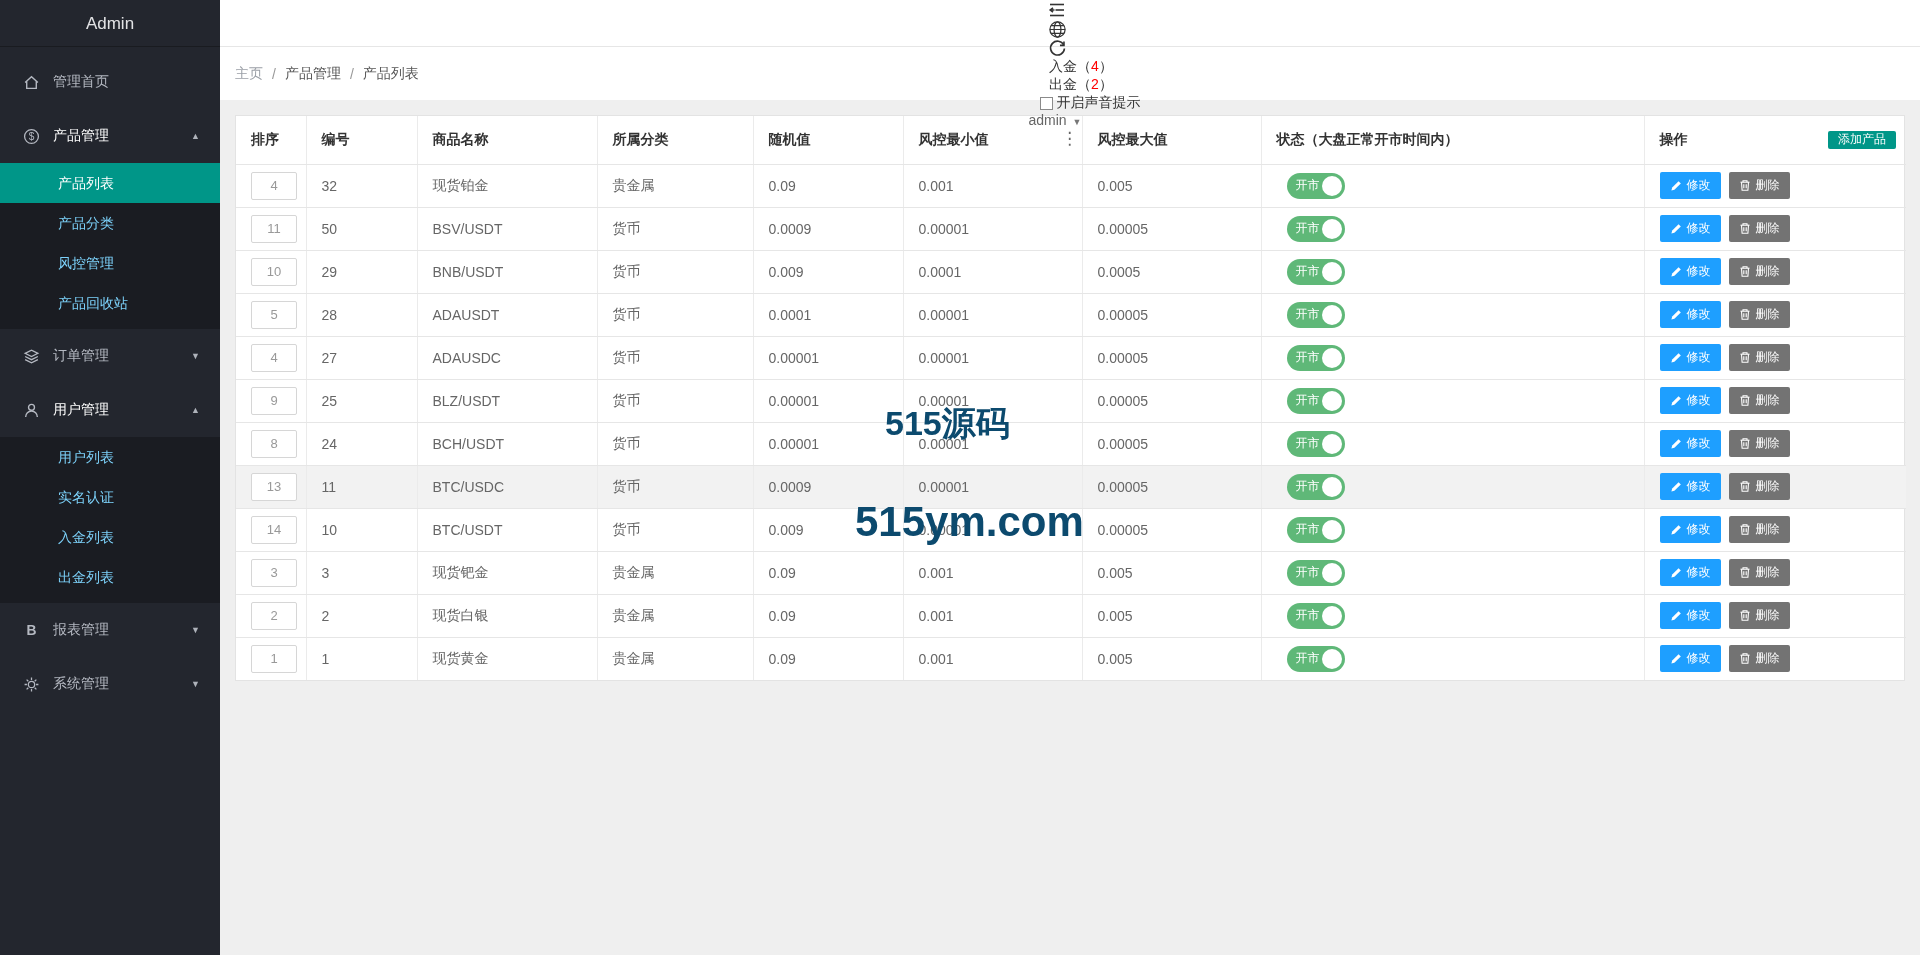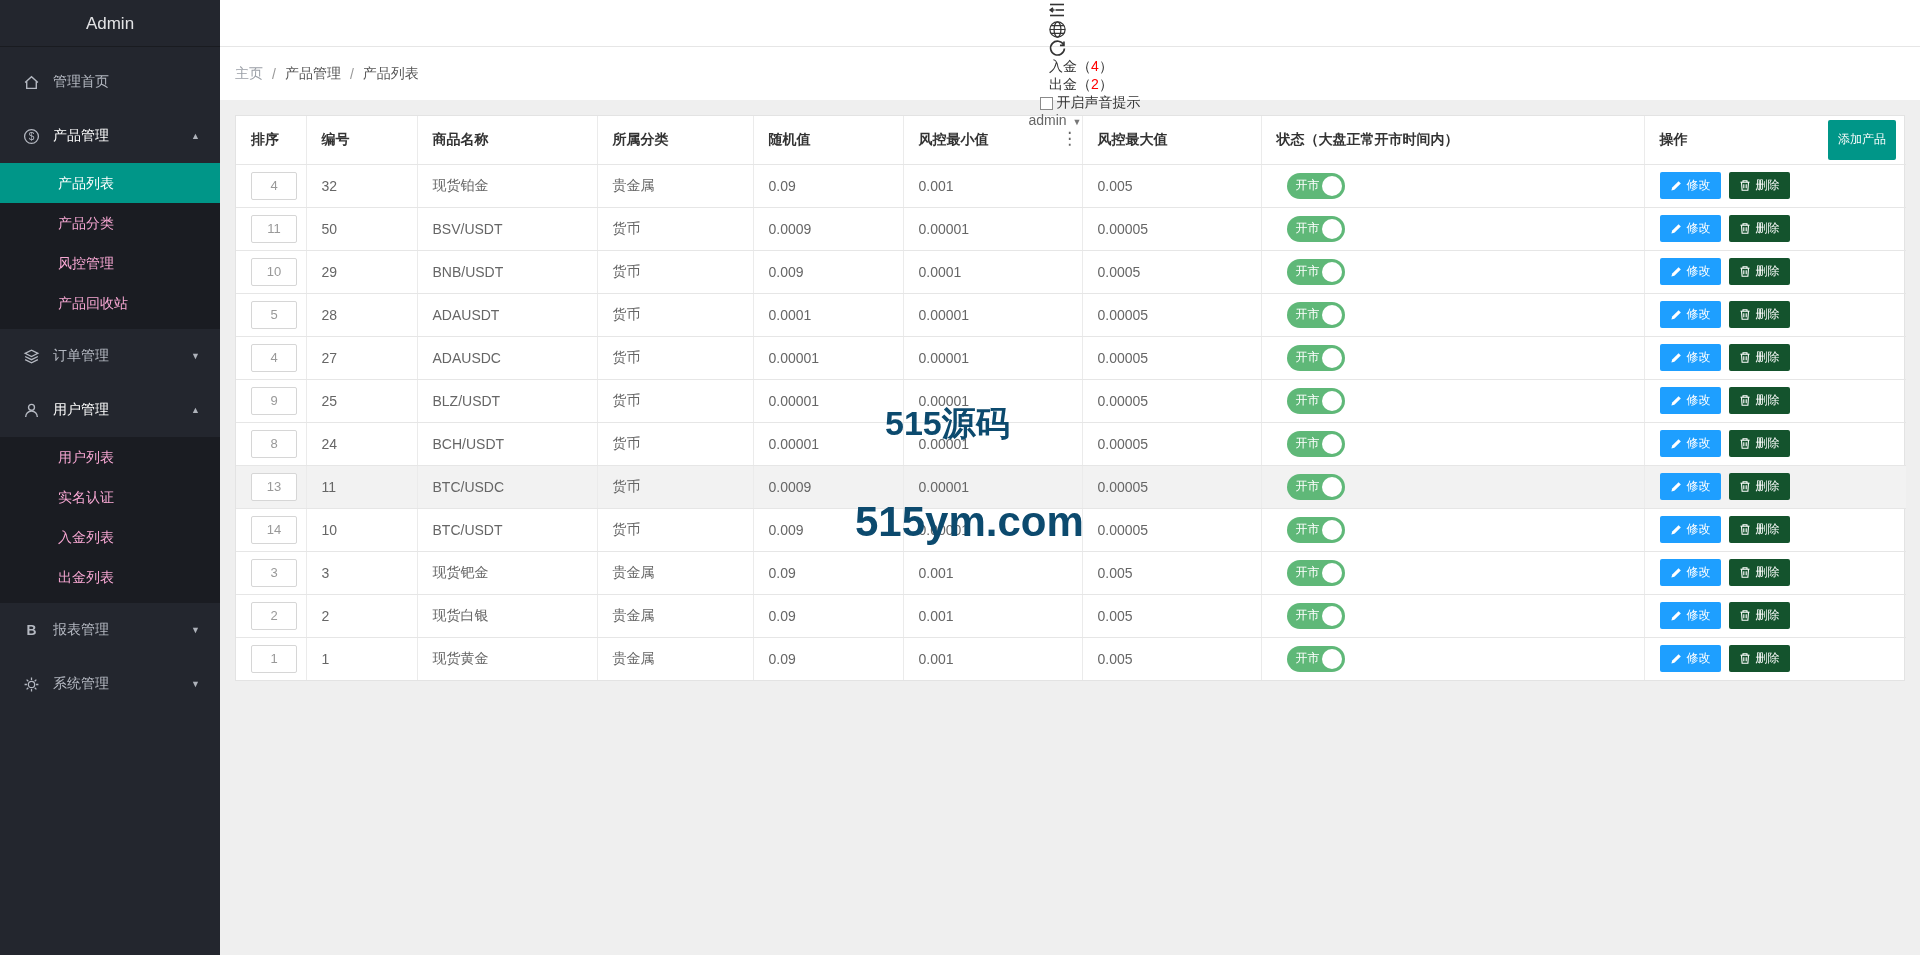--- a/index.html
+++ b/index.html
@@ -9,21 +9,21 @@
   
   .sidebar { position:absolute; left:0; top:0; width:220px; height:955px; background:#23262E; color:#b5b9c2; z-index:5; }
   .sidebar-header { height:47px; line-height:47px; text-align:center; color:#e2e3e5; font-size:17px; border-bottom:1px solid #191b20; }
   .nav { padding-top:8px; }
   .nav-item { height:54px; display:flex; align-items:center; padding:0 20px 0 22px; cursor:pointer; color:#b5b9c2; position:relative; }
   .nav-item .nav-ico { width:18px; height:18px; margin-right:13px; display:inline-flex; align-items:center; justify-content:center; flex:none; }
   .nav-item .nav-label { flex:1; font-size:14px; }
   .nav-item.expanded .nav-label { color:#fff; }
   .nav-item .arrow { font-size:9px; color:#aeb2ba; }
   .submenu { background:#1A1C22; padding-bottom:6px; }
-  .sub-item { height:40px; line-height:40px; padding-left:58px; font-size:14px; color:#f9a8d4; cursor:pointer; }
+  .sub-item { height:40px; line-height:40px; padding-left:58px; font-size:14px; color:#7dd3fc; cursor:pointer; }
   .sub-item.active { background:#009688; color:#fff; }
 
   
   .main { position:absolute; left:220px; top:0; width:1700px; height:955px; }
 
   .navbar { height:47px; background:#fff; border-bottom:1px solid #e6e6e6; display:flex; align-items:center; padding:0 24px;flex-direction:column; }
   .nb-ico { width:24px; height:24px; display:inline-flex; align-items:center; justify-content:center; margin-right:26px; cursor:pointer; color:#333; }
   .nb-link { margin-left:22px; color:#333; cursor:pointer; white-space:nowrap; }
   .nb-link .cnt { color:#ff0000; }
   .nb-sound { margin-left:40px; display:inline-flex; align-items:center; color:#333; }
@@ -49,22 +49,22 @@
   tr.hl td { background:#f2f2f2; }
 
   .sort-input { width:46px; height:28px; border:1px solid #d6d6d6; border-radius:2px; color:#999; font-size:13px; text-align:center; font-family:inherit; background:#fff; }
 
   .switch { display:inline-flex; align-items:center; width:58px; height:26px; background:#5FB878; border-radius:13px; position:relative; cursor:pointer; vertical-align:middle; }
   .switch .sw-label { color:#fff; font-size:12px; margin-left:9px; }
   .switch .knob { position:absolute; right:3px; top:3px; width:20px; height:20px; background:#fff; border-radius:50%; }
 
   .btn { display:inline-flex; align-items:center; gap:5px; height:27px; padding:0 10px; border:none; border-radius:2px; color:#fff; font-size:12px; cursor:pointer; font-family:inherit; vertical-align:middle; }
   .btn-edit { background:#1E9FFF; margin-right:8px; }
-  .btn-del { background:#14532d; }
-  .btn-add { position:absolute; right:10px; top:50%; transform:translateY(-50%); height:40px; padding:0 10px; background:#009688; color:#fff; border:none; border-radius:2px; font-size:12px; cursor:pointer; font-family:inherit; font-weight:normal; }
+  .btn-del { background:#737373; }
+  .btn-add { position:absolute; right:10px; top:50%; transform:translateY(-50%); height:18px; padding:0 10px; background:#009688; color:#fff; border:none; border-radius:2px; font-size:12px; cursor:pointer; font-family:inherit; font-weight:normal; }
 
   .watermark { position:absolute; color:#0c4a6e; font-weight:bold; line-height:1; z-index:20; pointer-events:none; white-space:nowrap; }
   .wm1 { left:885px; top:406px; font-size:34px; }
   .wm2 { left:855px; top:501px; font-size:42px; }
 
   svg { display:block; }
 </style>
 </head>
 <body>
 

